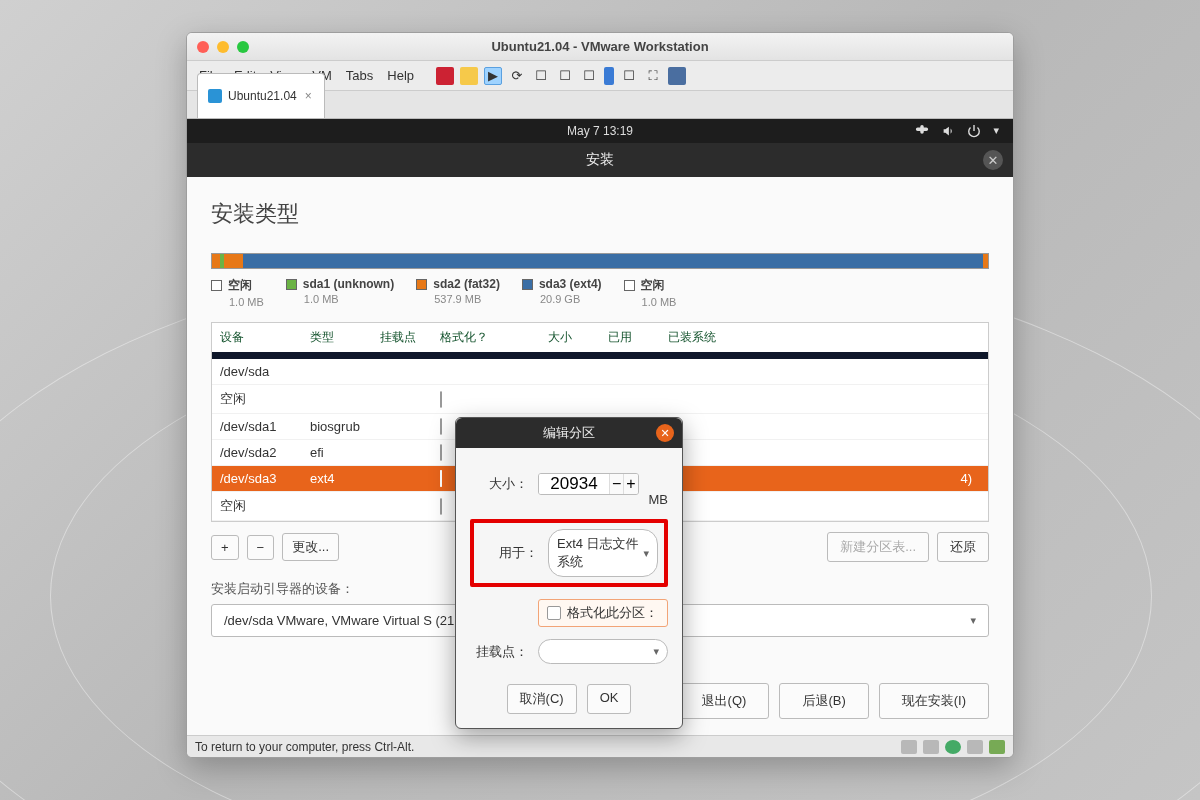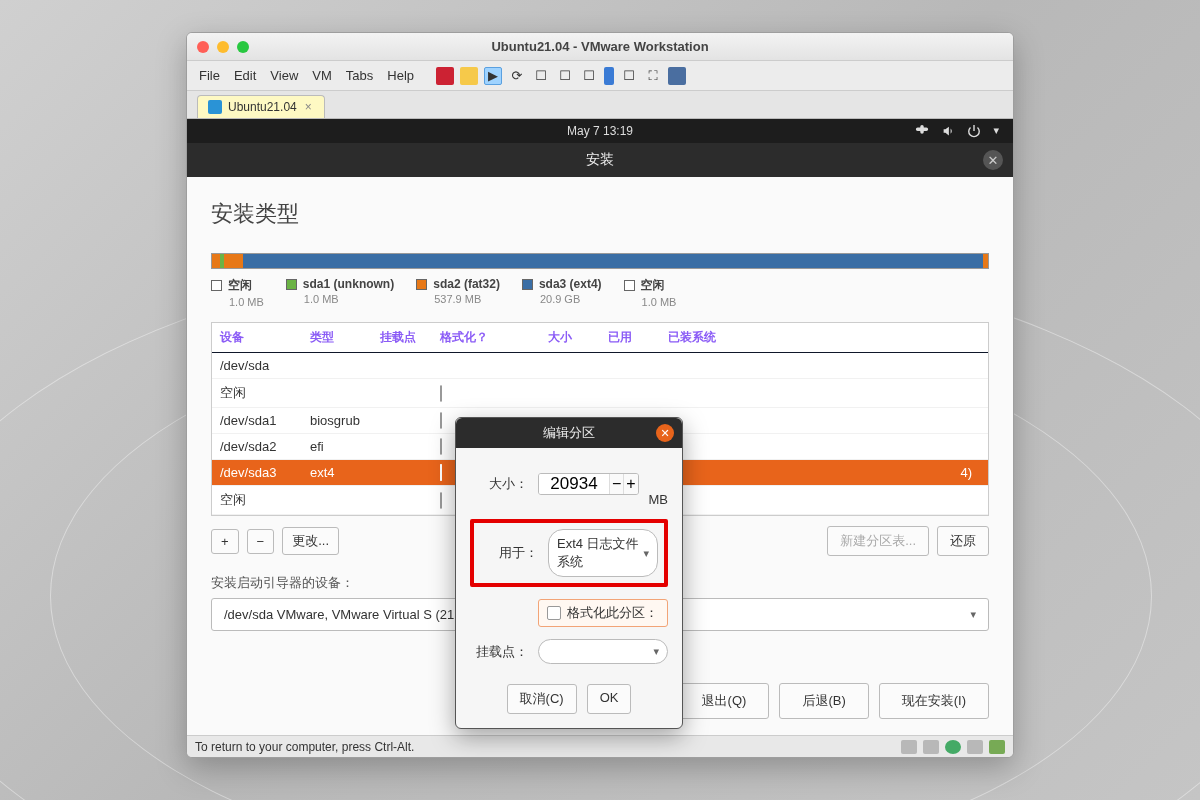--- a/index.html
+++ b/index.html
@@ -41,22 +41,22 @@
   .menubar {
     height:30px; display:flex; align-items:center; gap:14px;
     padding:0 12px; background:#ececec; border-bottom:1px solid #ccc;
     font-size:13px; color:#333;
   }
   .menubar span { cursor:default; }
   .tb-icons { display:flex; gap:6px; margin-left:8px; }
   .tb-ic { width:18px; height:18px; display:flex; align-items:center; justify-content:center; border-radius:2px; }
 
   .doc-tabs { height:28px; background:#e5e5e5; display:flex; align-items:flex-end; padding-left:10px; border-bottom:1px solid #bbb;}
-  .doc-tab { background:#fef9c3; border:1px solid #bbb; border-bottom:none; border-radius:4px 4px 0 0;
-    padding:4px 10px; display:flex; align-items:center; gap:6px; font-size:12px; }
+  .doc-tab { background:#ffffff; border:1px solid #bbb; border-bottom:none; border-radius:4px 4px 0 0;
+    padding:15px 10px; display:flex; align-items:center; gap:6px; font-size:12px; }
   .doc-tab .tabic{ width:14px;height:14px; background:#2a93d6; border-radius:2px;}
   .doc-tab .x{ color:#888; font-size:12px; padding:0 2px; }
 
   
   .guest { flex:1; background:#fafafa; display:flex; flex-direction:column; position:relative; }
   .gnome-top {
     height:24px; background:#1d1d1d; color:#ddd; display:flex; align-items:center;
     font-size:12px; position:relative;
   }
   .gnome-top .center{ position:absolute; left:0; right:0; text-align:center; }
@@ -83,21 +83,21 @@
 
   .legend { display:flex; gap:22px; margin-top:8px; font-size:12px; color:#444; }
   .legend-item { display:flex; flex-direction:column; gap:2px; }
   .legend-row1 { display:flex; align-items:center; gap:6px; font-weight:600;}
   .legend-sq { width:11px; height:11px; border:1px solid #666; }
   .legend-sq.f{ background:#fff;} .legend-sq.g{background:#6bb345;} .legend-sq.o{background:#e77817;} .legend-sq.b{background:#3a6ea5;}
   .legend-sub { color:#888; font-size:11px; margin-left:18px;}
 
   
   .ptable { margin-top:14px; border:1px solid #ccc; background:#fff; }
-  .ptable-head { display:flex; padding:6px 8px; color:#8b5cf6; font-size:12px; border-bottom:1px solid #0f172a;font-weight:bold;}
+  .ptable-head { display:flex; padding:6px 8px; color:#14532d; font-size:12px; border-bottom:7px solid #0f172a;}
   .col-dev{width:90px;} .col-type{width:70px;} .col-mp{width:60px;} .col-fmt{width:60px;} .col-size{width:60px;margin-left:48px;} .col-used{width:60px;} .col-sys{flex:1;}
   .prow { display:flex; align-items:center; padding:5px 8px; font-size:13px; border-bottom:1px solid #f1f1f1;}
   .prow.sel{ background:#e8641b; color:#fff; }
   .prow .chk{ width:14px;height:14px; border:1px solid #999; background:#fff; border-radius:2px; }
   .prow.sel .chk{ border-color:#fff; }
 
   .below-row { display:flex; gap:8px; margin-top:10px; align-items:center;}
   .btn { border:1px solid #bbb; background:#fbfbfb; padding:5px 12px; border-radius:3px; font-size:13px; color:#333;}
   .btn.small{ padding:4px 9px; }
   .btn.disabled{ color:#aaa; }

